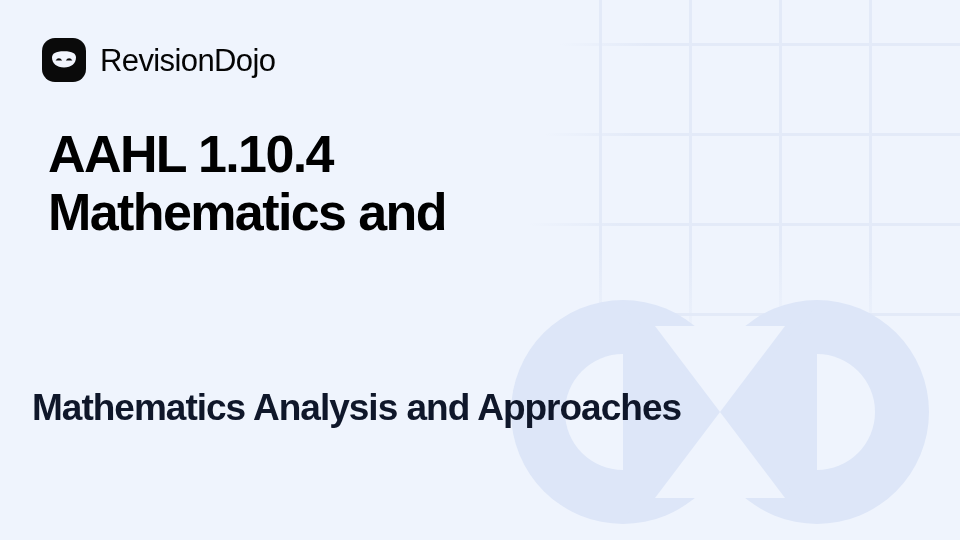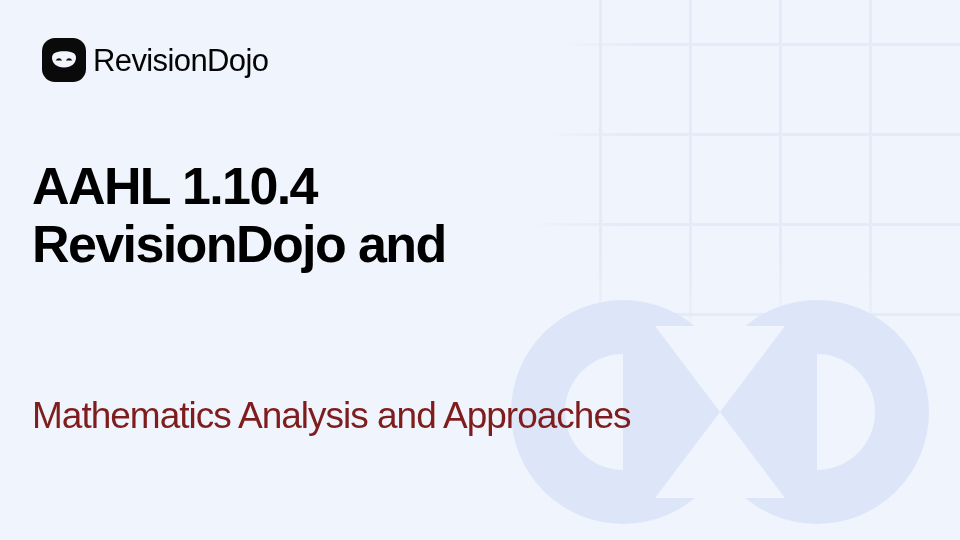--- a/index.html
+++ b/index.html
@@ -31,58 +31,57 @@
     left:505px; top:292px;
     width:430px; height:240px;
   }
 
   
   #brand-row {
     position:absolute;
     left:42px; top:38px;
     display:flex;
     align-items:center;
-    gap:7px;
+    gap:14px;
   }
   #brand-logo-icon {
     width:44px; height:44px;
     display:block;
   }
   #brand-wordmark {
     font-size:31px;
     font-weight:500;
     letter-spacing:-0.6px;
     color:#050505;
     line-height:1;
     white-space:nowrap;
   }
 
   
   #page-title {
     position:absolute;
-    left:32px; top:125px;
+    left:48px; top:125px;
     width:600px;
     font-size:52px;
     font-weight:bold;
     line-height:58px;
     letter-spacing:-1.6px;
     color:#000000;
-    margin-top:32px;
   }
 
   
   #page-subtitle {
     position:absolute;
-    left:32px; top:394px;
+    left:32px; top:386px;
     width:890px;
     font-size:37px;
-    font-weight:normal;
+    font-weight:bold;
     line-height:44px;
     letter-spacing:-1px;
-    color:#7f1d1d;
+    color:#0f172a;
   }
 </style>
 </head>
 <body>
 
 <div id="stage">
 
   <div id="decor-layer">
 
     <svg id="grid-pattern" viewBox="0 0 440 360" width="440" height="360">
@@ -139,20 +138,20 @@
 
       <path d="M13.6 22.6 C15.2 19.3 18.6 19.3 20.2 22.6 Z" fill="#0a0a0a"></path>
       <path d="M23.8 22.6 C25.4 19.3 28.8 19.3 30.4 22.6 Z" fill="#0a0a0a"></path>
     </svg>
 
     <span id="brand-wordmark">RevisionDojo</span>
   </div>
 
   <h1 id="page-title">
     <div>AAHL 1.10.4</div>
-    <div>RevisionDojo and</div>
+    <div>Mathematics and</div>
   </h1>
 
   <h2 id="page-subtitle">
     <div>Mathematics Analysis and Approaches</div>
   </h2>
 
 </div>
 
 </body></html>

